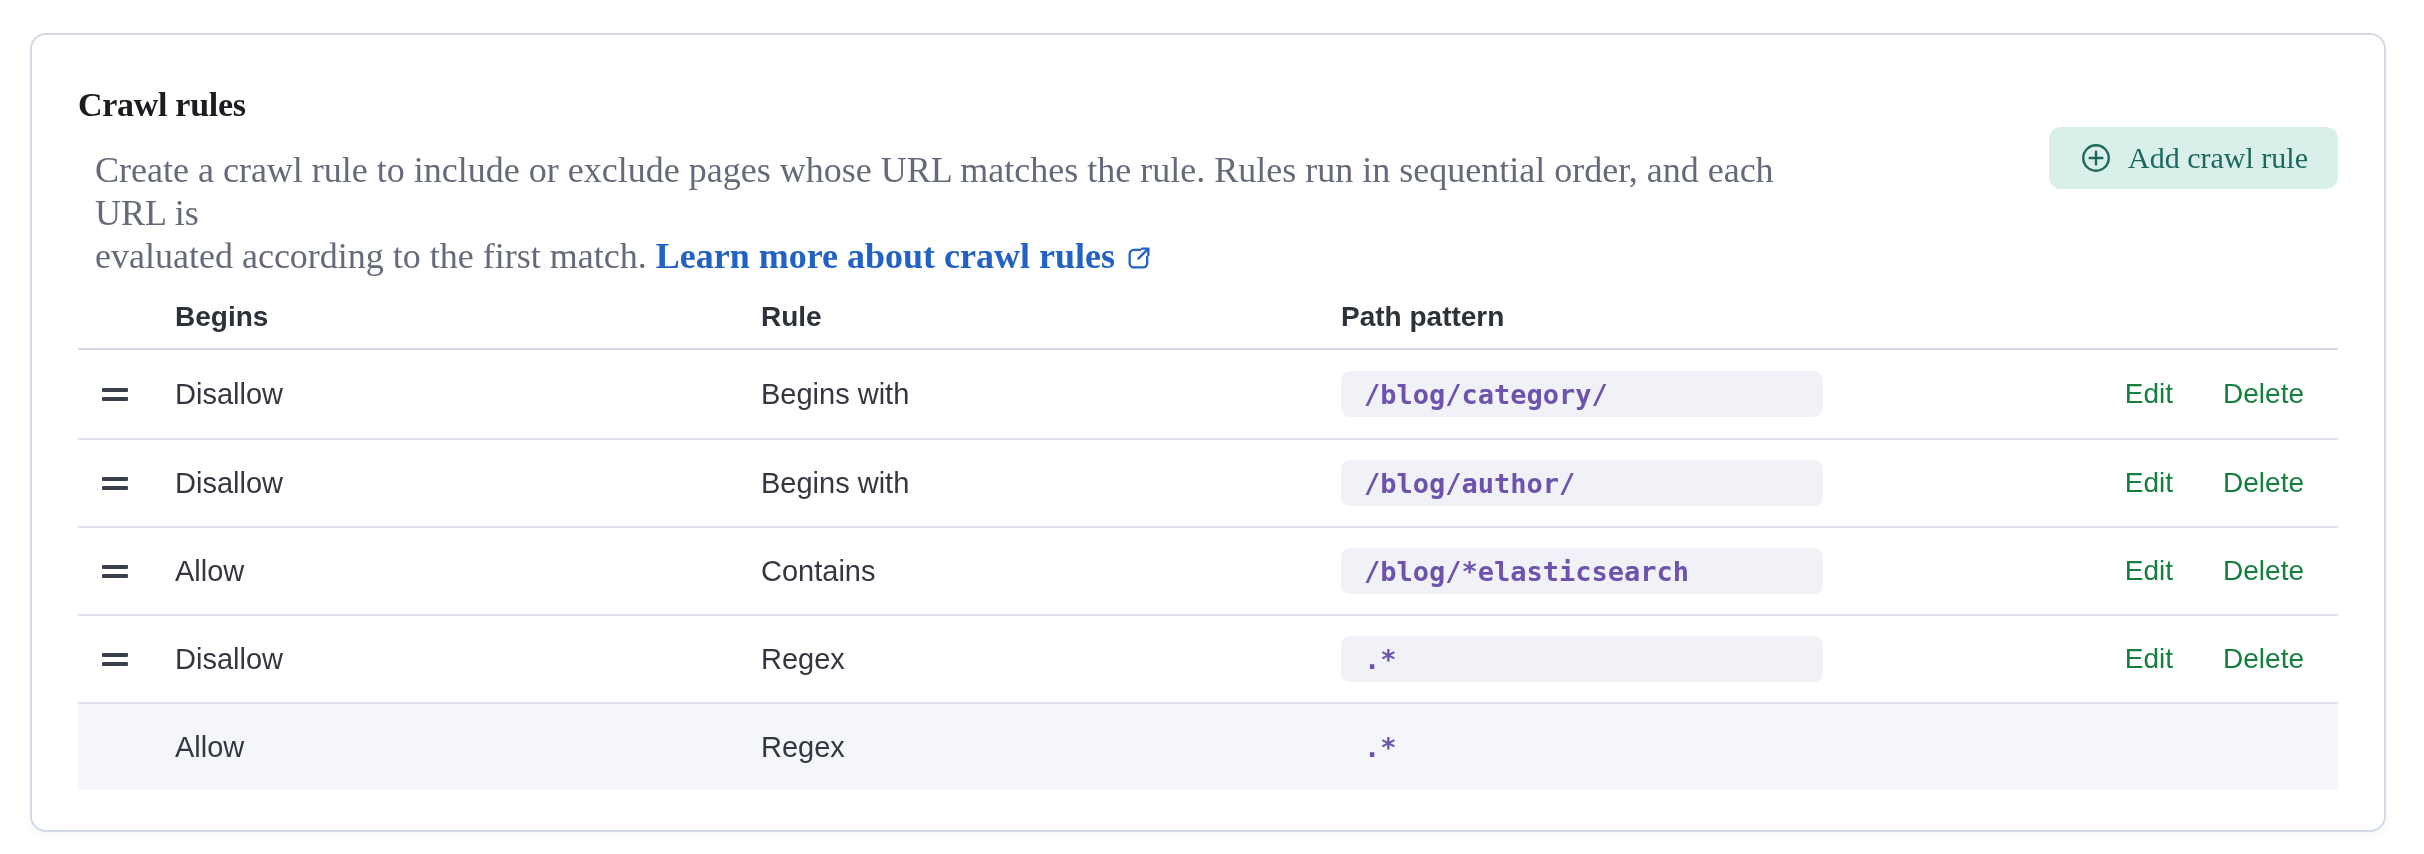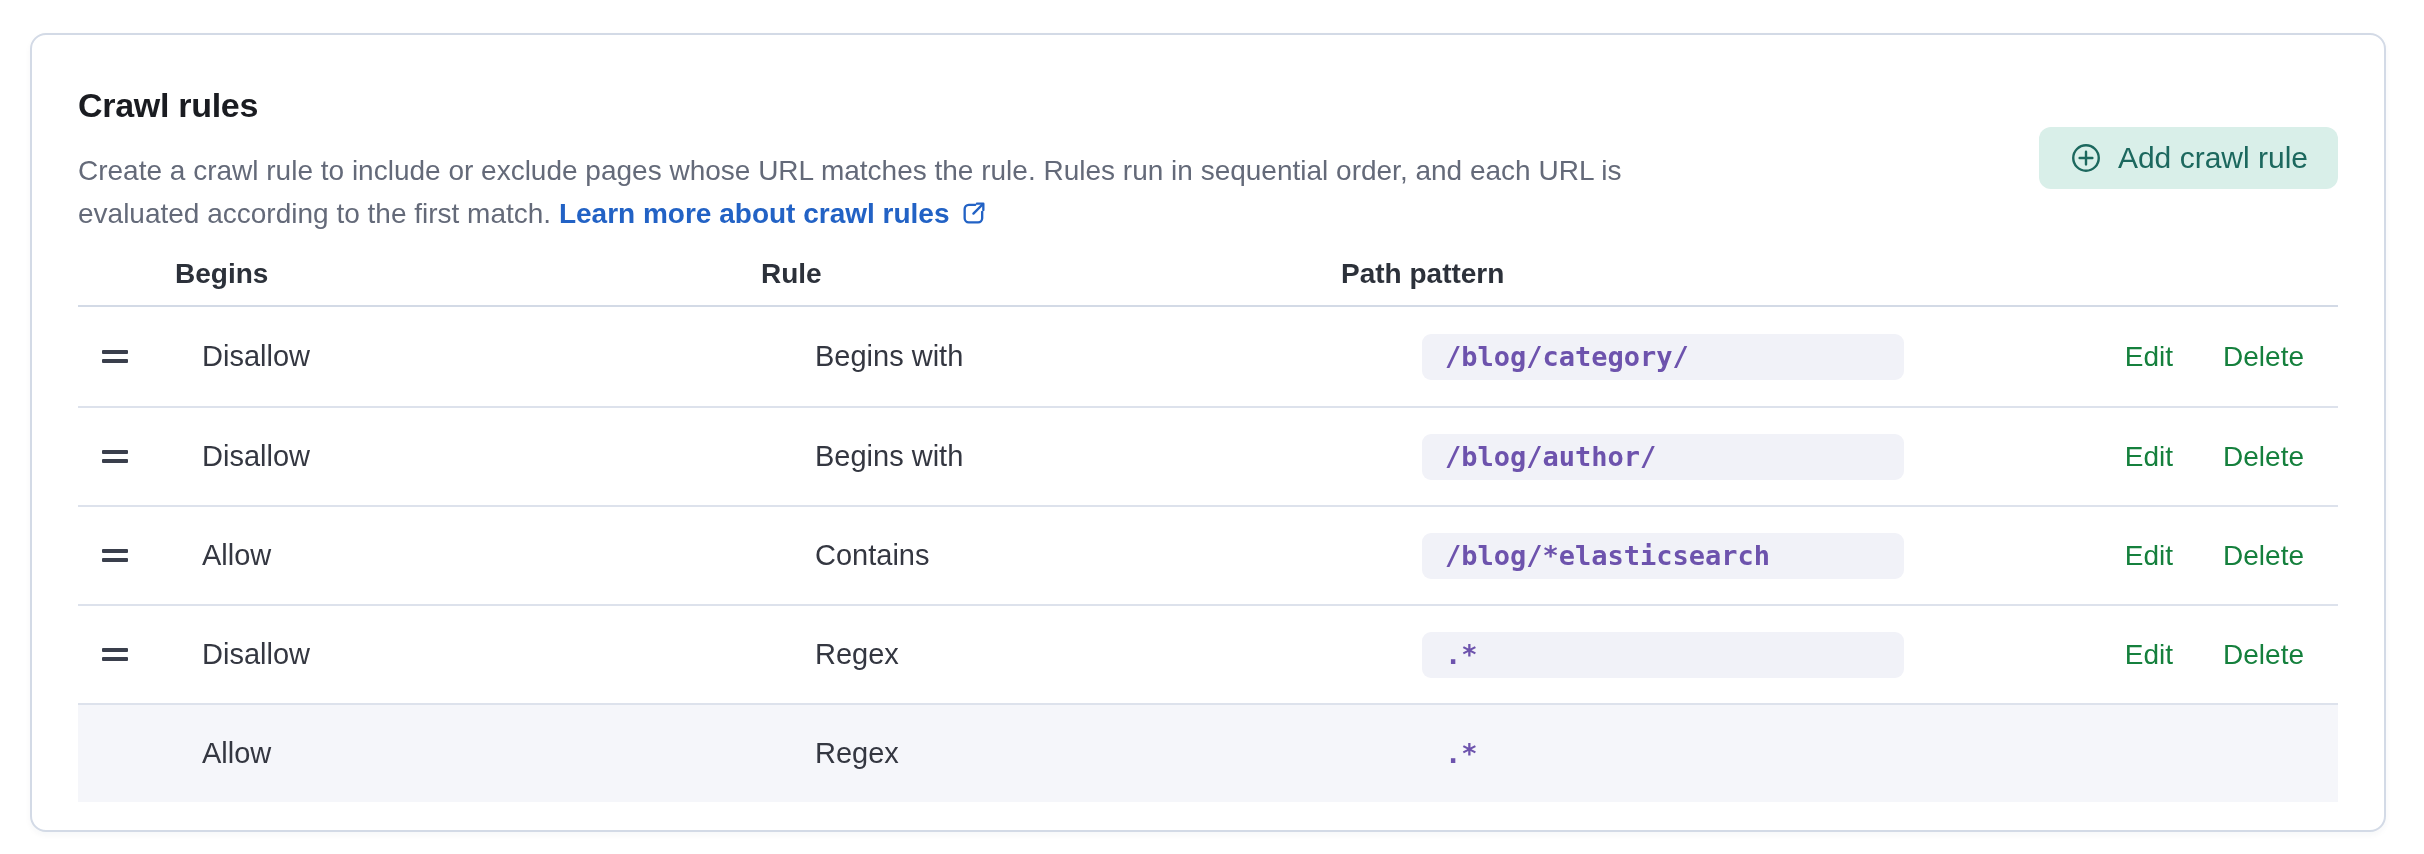--- a/index.html
+++ b/index.html
@@ -13,34 +13,35 @@
   .panel {
     position: absolute;
     left: 30px; top: 33px;
     width: 2356px; height: 799px;
     background: #ffffff;
     border: 2px solid #d3dae6;
     border-radius: 16px;
     box-shadow: 0 3px 6px rgba(30, 40, 70, 0.04);
     padding: 48px 46px;
   }
-  .panel-header { position: relative; }
+  .panel-header { position: relative; font-family: Liberation Serif, serif; }
   .panel-title {
     font-size: 34px;
     font-weight: 700;
     color: #1a1c21;
     letter-spacing: -0.3px;
     line-height: 44px;
   }
   .panel-desc {
     margin-top: 22px;
-    font-size: 28px;
+    font-size: 36px;
     line-height: 43px;
     color: #646a79;
     max-width: 1720px;
+    margin-left: 17px;
   }
   .learn-link {
     color: #2262c5;
     font-weight: 600;
     text-decoration: none;
     cursor: pointer;
   }
   .ext-icon { display: inline-block; vertical-align: -4px; margin-left: 10px; }
   .add-btn {
     position: absolute;
@@ -70,21 +71,21 @@
     height: 67px;
     align-items: end;
     padding-bottom: 15px;
     border-bottom: 2px solid #d3dae6;
   }
   .th {
     font-size: 28px;
     font-weight: 700;
     color: #2c313a;
   }
-  .row { height: 99px; border-top: 2px solid #dde2ec; gap: 27px; }
+  .row { height: 88px; border-top: 2px solid #dde2ec; }
   .row:first-child { border-top: none; }
   .row.highlighted { background: #f5f6fa; }
   .cell { font-size: 29px; color: #343741; }
   .grab {
     margin-left: 24px;
     width: 26px;
     cursor: grab;
   }
   .grab .bar {
     height: 4px;

